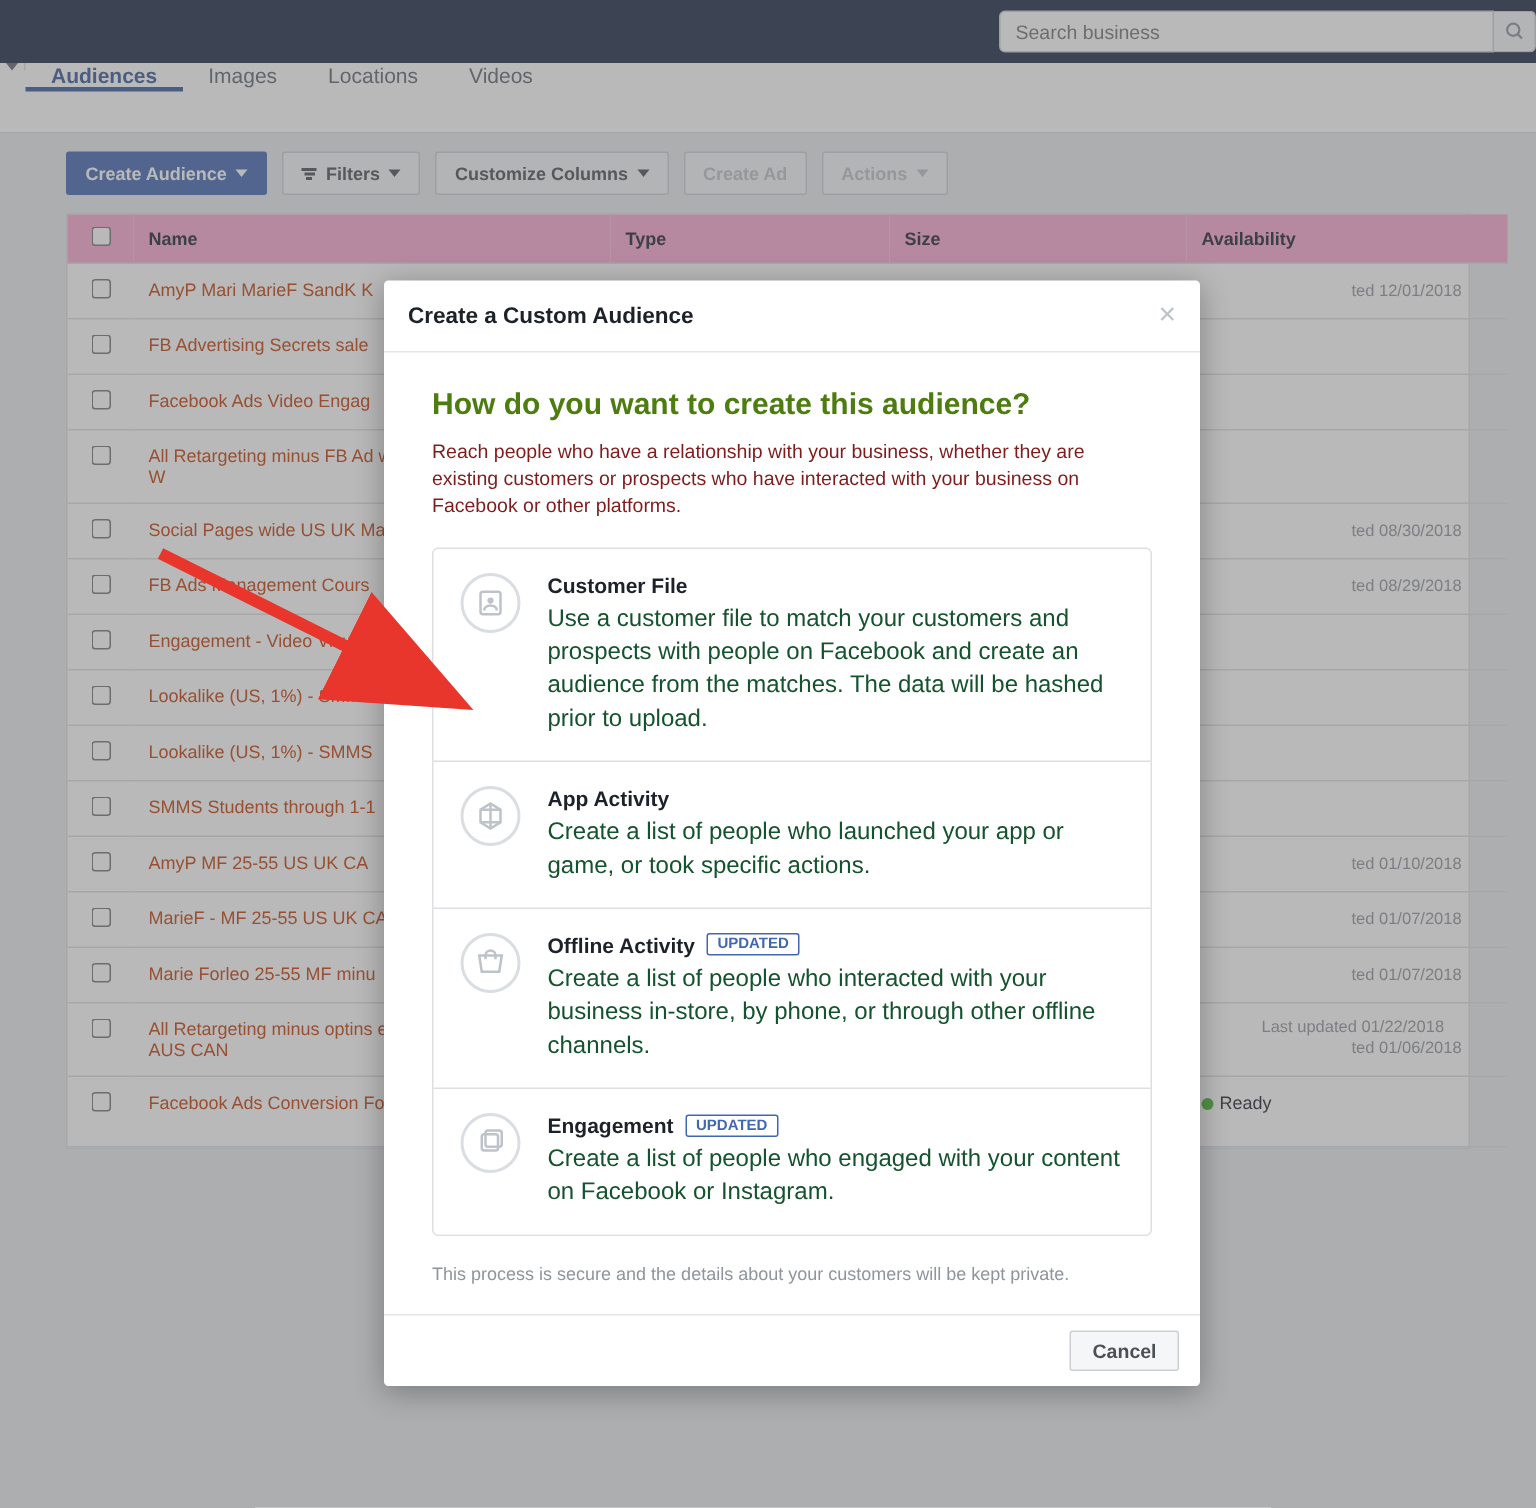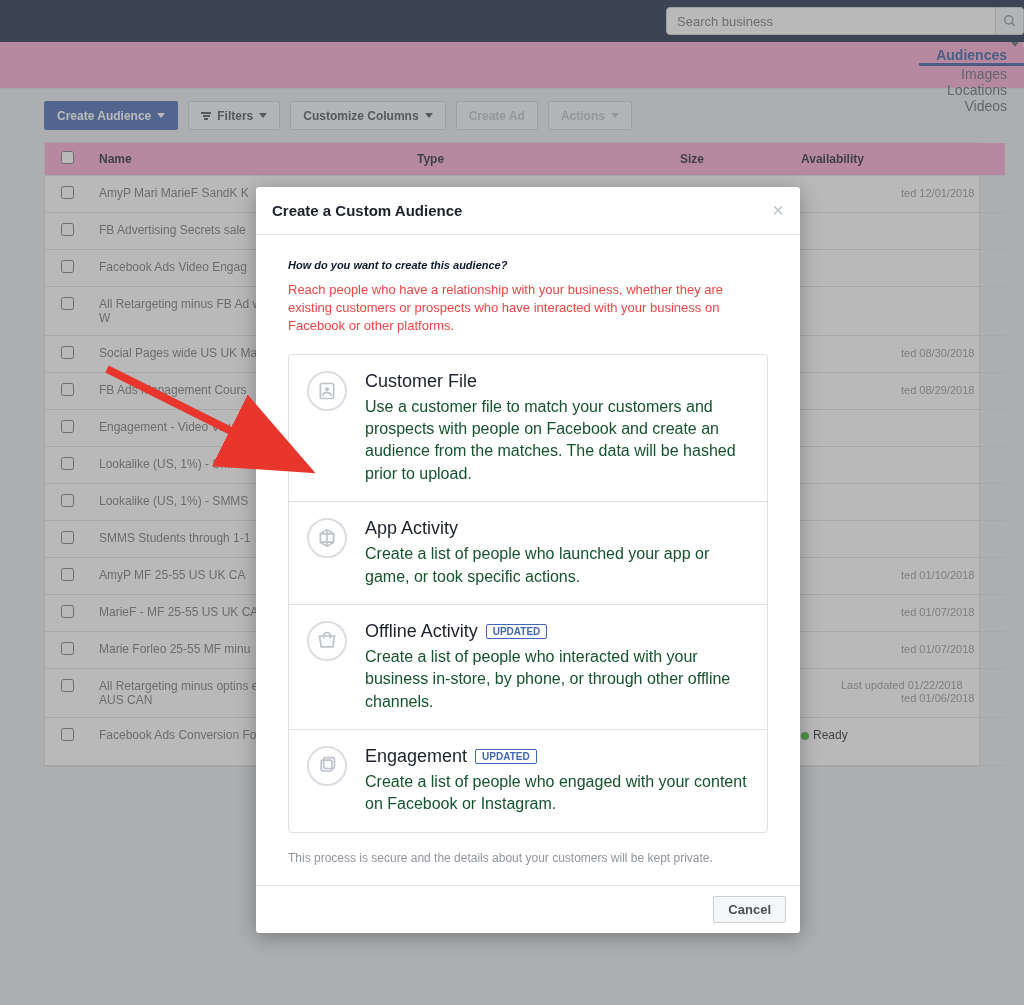--- a/index.html
+++ b/index.html
@@ -3,61 +3,61 @@
 <meta charset="utf-8">
 <style>
 * { box-sizing: border-box; margin: 0; padding: 0; }
 body { font-family: Helvetica, Arial, sans-serif; font-size: 13px; color: #1d2129; background: #e9ebee; width: 1024px; height: 1005px; overflow: hidden; position: relative; }
 
 .topbar { height: 42px; background: #1c2b46; display: flex; align-items: center; }
 .topbar .search-wrap { margin-left: auto; display: flex; align-items: center; }
 .topbar input { width: 330px; height: 28px; border: 1px solid #ccd0d5; border-radius: 4px 0 0 4px; padding: 0 10px; background: #fff; font-size: 13px; color: #8d949e; }
 .topbar .search-btn { width: 28px; height: 28px; background: #f5f6f7; border: 1px solid #ccd0d5; border-left: none; border-radius: 0 4px 4px 0; display: flex; align-items: center; justify-content: center; color: #8d949e; }
 
-.tabs-row { height: 47px; background: #f9a8d4; border-bottom: 1px solid #dddfe2; display: flex; align-items: flex-end; padding-left: 0; flex-direction: column; }
+.tabs-row { height: 47px; background: #ffffff; border-bottom: 1px solid #dddfe2; display: flex; align-items: flex-start; padding-left: 0; }
 .tabs-row .dropdown-thin { width: 17px; border-right: 1px solid #dddfe2; display: flex; align-items: center; justify-content: center; color: #616770; cursor: pointer; }
 .tabs-row .tab { padding: 0 17px; display: flex; align-items: center; font-size: 14px; color: #616770; cursor: pointer; }
 .tabs-row .tab.active { color: #385898; font-weight: bold; border-bottom: 3px solid #385898; }
 
 .toolbar { padding: 12px 44px; display: flex; gap: 10px; }
 .btn { height: 29px; display: inline-flex; align-items: center; padding: 0 12px; border-radius: 2px; border: 1px solid #ccd0d5; background: #f5f6f7; color: #4b4f56; font-size: 12px; font-weight: bold; cursor: pointer; gap: 6px; }
 .btn.primary { background: #4267b2; border-color: #4267b2; color: #fff; }
 .btn.disabled { color: #bec3c9; cursor: default; }
 .caret { width: 0; height: 0; border-left: 4px solid transparent; border-right: 4px solid transparent; border-top: 5px solid currentColor; }
 .filter-icon { display: inline-flex; flex-direction: column; gap: 1px; }
 .filter-icon span { display: block; height: 2px; background: currentColor; }
 .filter-icon span:nth-child(1){width:10px} .filter-icon span:nth-child(2){width:7px;margin-left:1.5px} .filter-icon span:nth-child(3){width:4px;margin-left:3px}
 
 .table-wrap { margin: 0 44px; border: 1px solid #dddfe2; background: #fff; }
 table { width: 100%; border-collapse: collapse; table-layout: fixed; }
 thead th { text-align: left; padding: 8px 10px; font-size: 12px; font-weight: bold; color: #1d2129; border-bottom: 1px solid #dddfe2; background: #f9a8d4; }
-thead th.right { text-align: center; }
+thead th.right { text-align: left; }
 tbody td { padding: 10px; font-size: 12px; color: #1d2129; border-bottom: 1px solid #dddfe2; vertical-align: top; }
 tbody td.right { text-align: right; }
-tbody td.name a { color: #737373; text-decoration: none; }
+tbody td.name a { color: #c2410c; text-decoration: none; }
 .sub-gray { color: #90949c; font-size: 11px; padding-left: 40px; }
 .checkbox-cell { width: 34px; text-align: center; }
 input[type=checkbox] { width: 13px; height: 13px; }
 .dot { display: inline-block; width: 8px; height: 8px; border-radius: 50%; background: #42b72a; margin-right: 4px; vertical-align: middle; }
 
 
 .backdrop { position: absolute; inset: 0; background: rgba(100,100,100,0.45); }
 .modal { position: absolute; left: 256px; top: 187px; width: 544px; background: #fff; border-radius: 3px; box-shadow: 0 4px 20px rgba(0,0,0,0.3); }
 .modal-header { padding: 12px 16px; border-bottom: 1px solid #e5e5e5; display: flex; align-items: center; }
 .modal-header h3 { font-size: 15px; font-weight: bold; color: #1d2129; }
 .modal-header .close { margin-left: auto; color: #bec3c9; font-size: 20px; cursor: pointer; }
 .modal-body { padding: 24px 32px 12px; }
-.modal-body h4 { font-size: 11px; font-weight: bold; color: #0f172a; margin-bottom: 10px; font-style: italic; }
-.modal-body .subdesc { font-size: 13px; color: #ef4444; line-height: 1.4; margin-bottom: 18px; }
+.modal-body h4 { font-size: 20px; font-weight: bold; color: #4d7c0f; margin-bottom: 10px; }
+.modal-body .subdesc { font-size: 13px; color: #7f1d1d; line-height: 1.4; margin-bottom: 18px; }
 .options { border: 1px solid #dddfe2; border-radius: 4px; }
 .option { display: flex; padding: 16px 18px; gap: 18px; border-bottom: 1px solid #dddfe2; cursor: pointer; }
 .option:last-child { border-bottom: none; }
 .option .icon-circle { width: 40px; height: 40px; border: 2px solid #dadde1; border-radius: 50%; display: flex; align-items: center; justify-content: center; color: #bec3c9; flex-shrink: 0; }
 .option .text .title-row { display: flex; align-items: center; gap: 8px; margin-bottom: 4px; }
-.option .text h5 { font-size: 18px; font-weight: normal; color: #1d2129; }
+.option .text h5 { font-size: 14px; font-weight: bold; color: #1d2129; }
 .option .text p { font-size: 16px; color: #14532d; line-height: 1.4; }
 .badge-updated { border: 1px solid #4267b2; color: #4267b2; font-size: 10px; font-weight: bold; padding: 1px 6px; border-radius: 2px; }
 .secure-note { font-size: 12px; color: #90949c; margin: 18px 0 8px; }
 .modal-footer { border-top: 1px solid #e5e5e5; padding: 10px 14px; text-align: right; }
 .btn-cancel { border: 1px solid #ccd0d5; background: #f5f6f7; color: #4b4f56; font-size: 13px; padding: 5px 14px; border-radius: 2px; cursor: pointer; font-weight: bold; }
 
 .col-check { width: 44px; }
 .col-name { width: 318px; }
 .col-type { width: 186px; }
 .col-size { width: 198px; }

